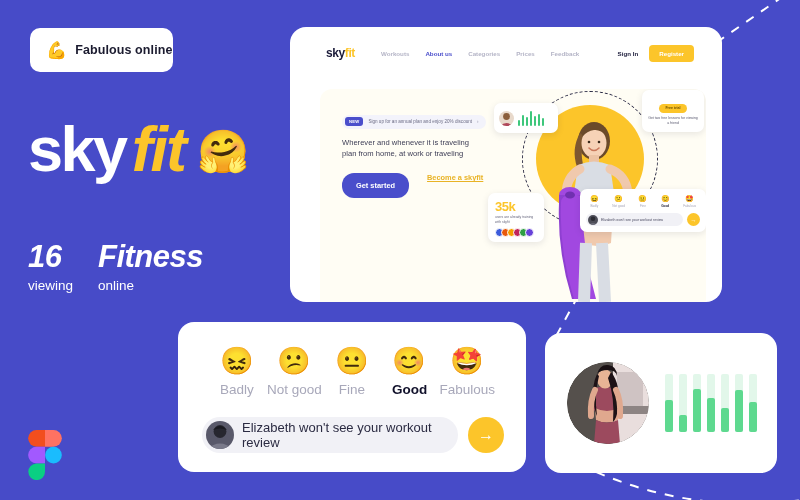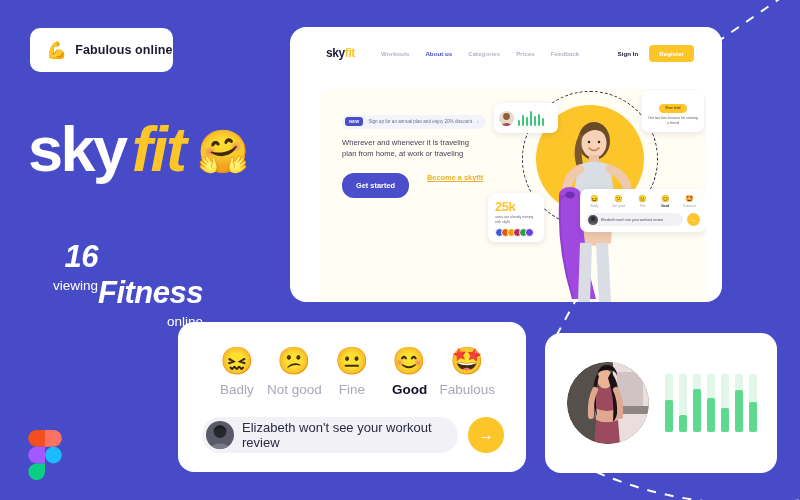--- a/index.html
+++ b/index.html
@@ -36,28 +36,28 @@
   .brand .w1 {
     font-size: 63px; font-weight: bold; color: #ffffff;
     letter-spacing: -2.5px; line-height: 1;
   }
   .brand .w2 {
     font-size: 63px; font-weight: bold; color: #fcc52a;
     letter-spacing: -2px; line-height: 1; font-style: italic;
   }
   .brand .emo { font-size: 42px; line-height: 1; margin-left: 6px; margin-top: 4px; }
 
-  .stats { position: absolute; left: 28px; top: 240px; display: flex; text-align: right; }
+  .stats { position: absolute; left: 28px; top: 240px; display: flex; }
   .stat-col { }
   .stat-col.c1 { width: 70px; }
   .stat-num {
     font-size: 31px; font-weight: bold; font-style: italic;
     color: #ffffff; line-height: 1.08; letter-spacing: -0.5px;
   }
-  .stat-num.big { font-size: 31px; margin-top: 36px; }
+  .stat-num.big { font-size: 31px; }
   .stat-lab { font-size: 13.5px; color: #ffffff; margin-top: 5px; }
 
   .figma-logo { position: absolute; left: 28px; top: 430px; width: 34px; height: 50px; }
 
   
   .hero-card {
     position: absolute; left: 290px; top: 27px;
     width: 432px; height: 275px;
     background: #ffffff; border-radius: 16px;
     overflow: hidden;
@@ -352,21 +352,21 @@
             <i style="height:48%"></i>
         </div>
       </div>
 
       <div class="mini-card card-trial">
         <span class="trial-pill">Free trial</span>
         <div class="trial-txt">Get two free lessons for viewing a friend</div>
       </div>
 
       <div class="mini-card card-25k">
-        <div class="k-num">25k</div>
+        <div class="k-num">35k</div>
         <div class="k-txt">users are already training with skyfit</div>
         <div class="k-avatars">
           <i style="background:#3b5bdb"></i>
           <i style="background:#e8590c"></i>
           <i style="background:#f59f00"></i>
           <i style="background:#c2255c"></i>
           <i style="background:#2f9e44"></i>
           <i style="background:#6741d9"></i>
         </div>
       </div>

